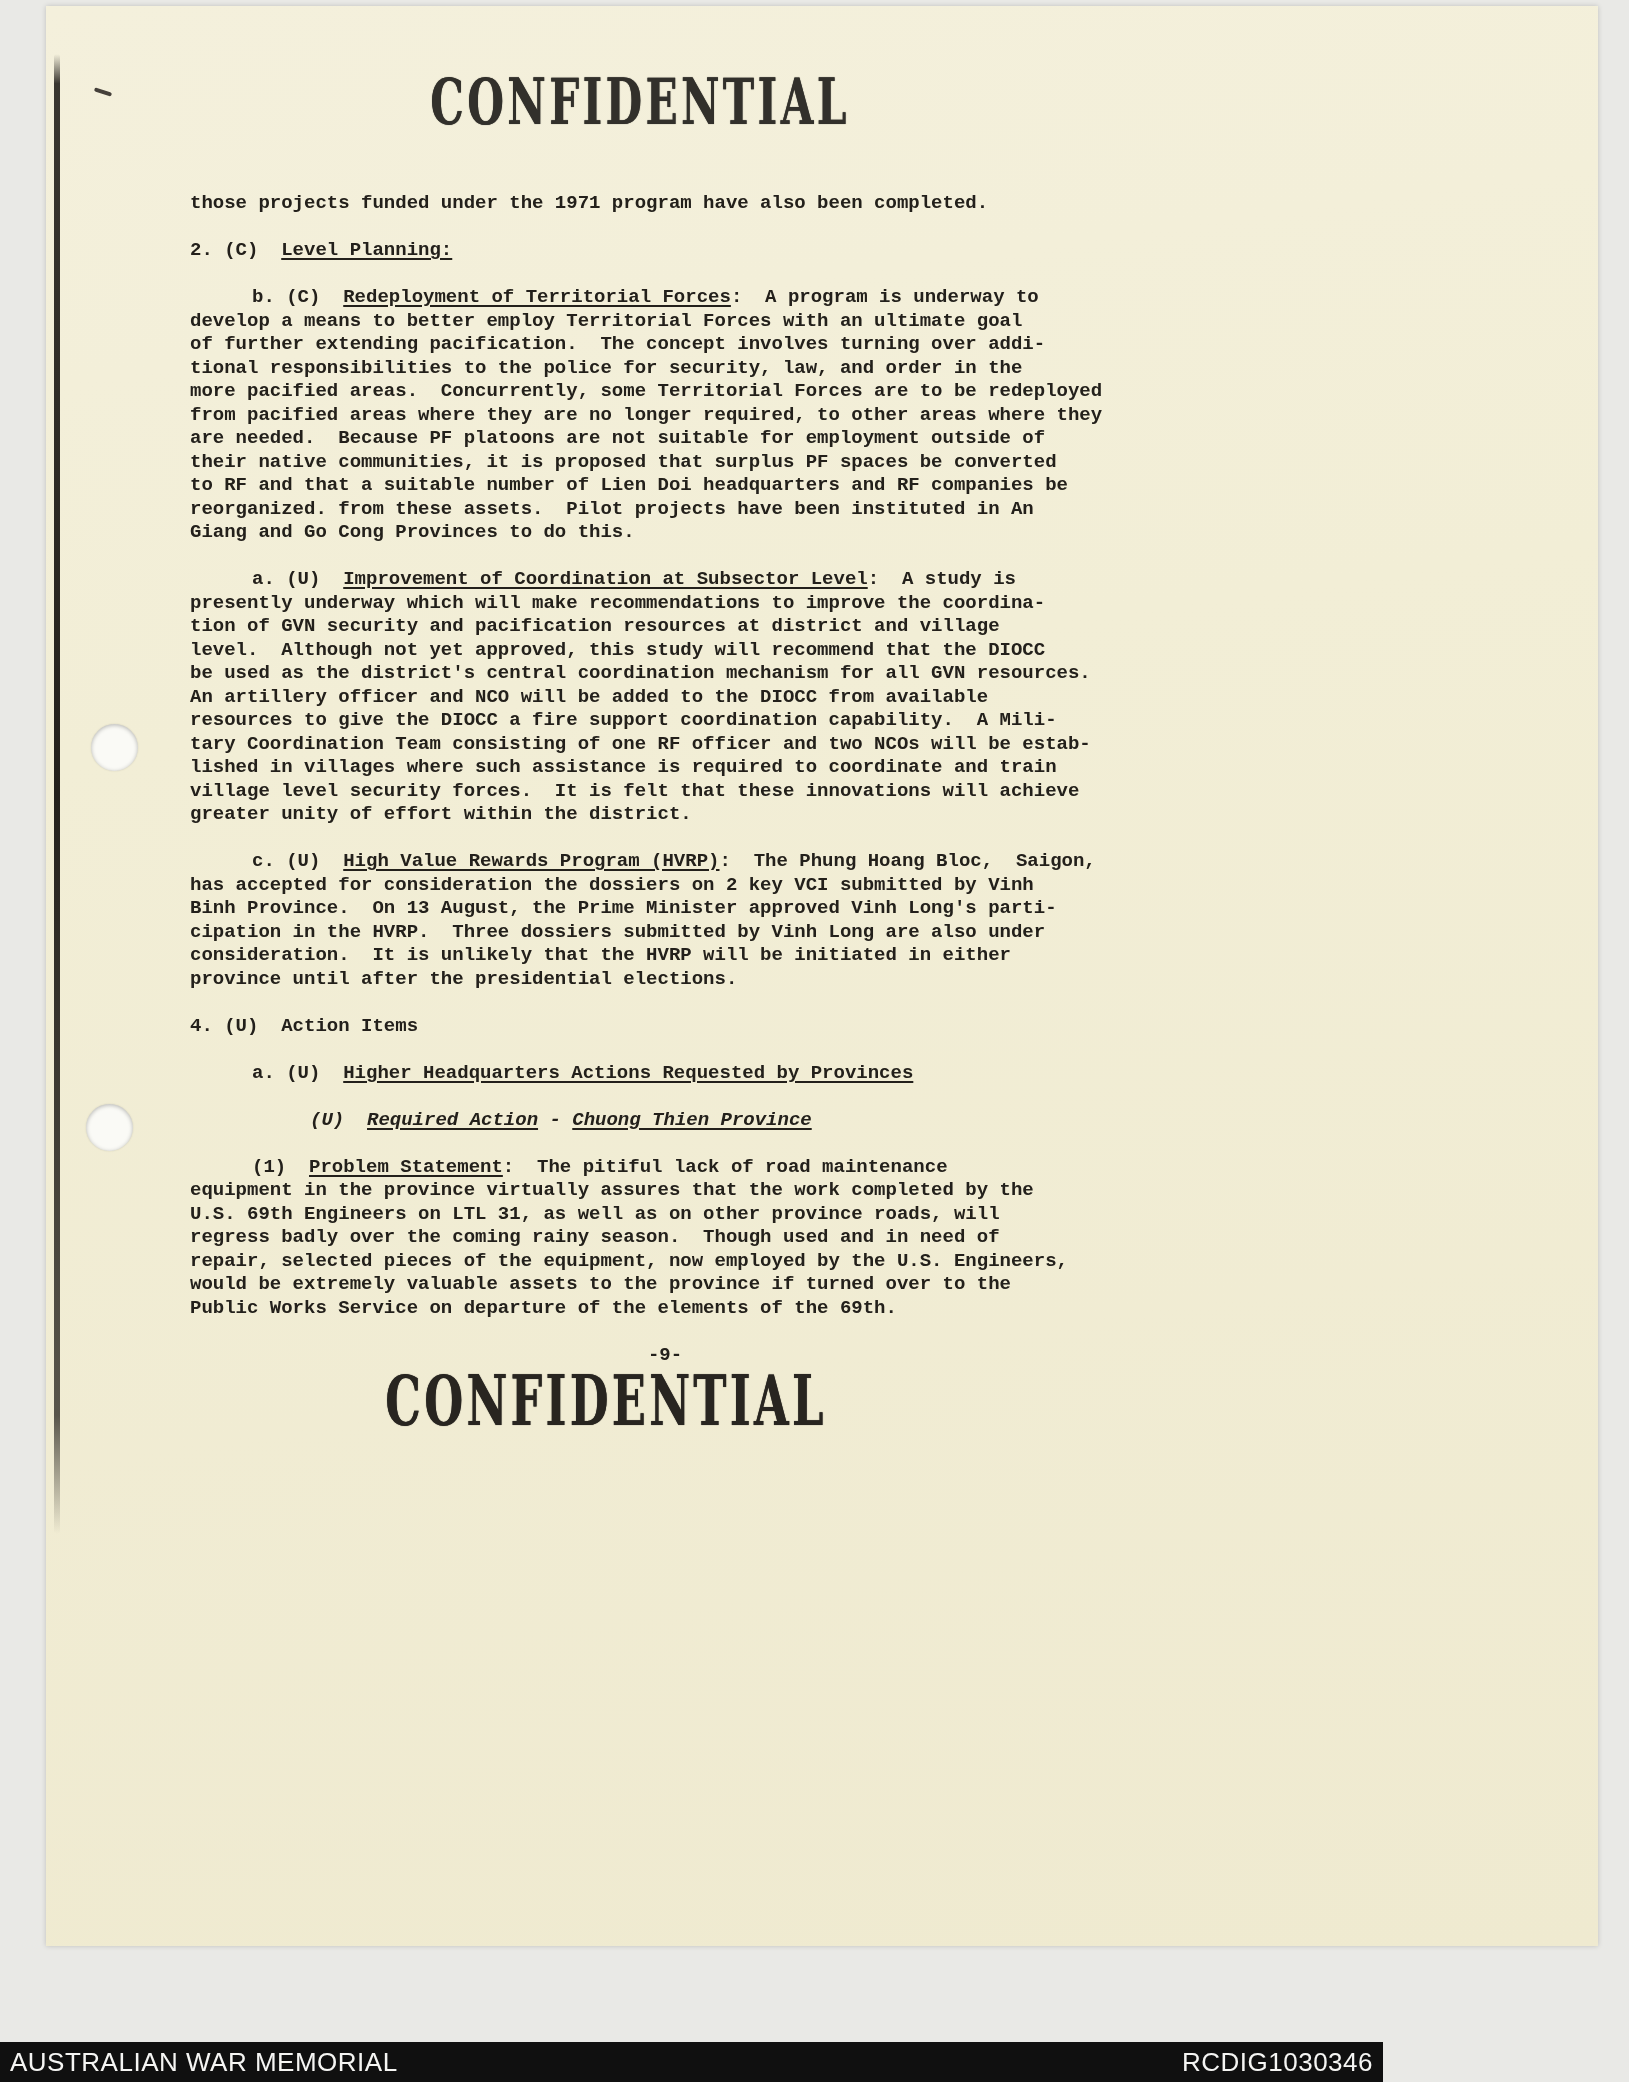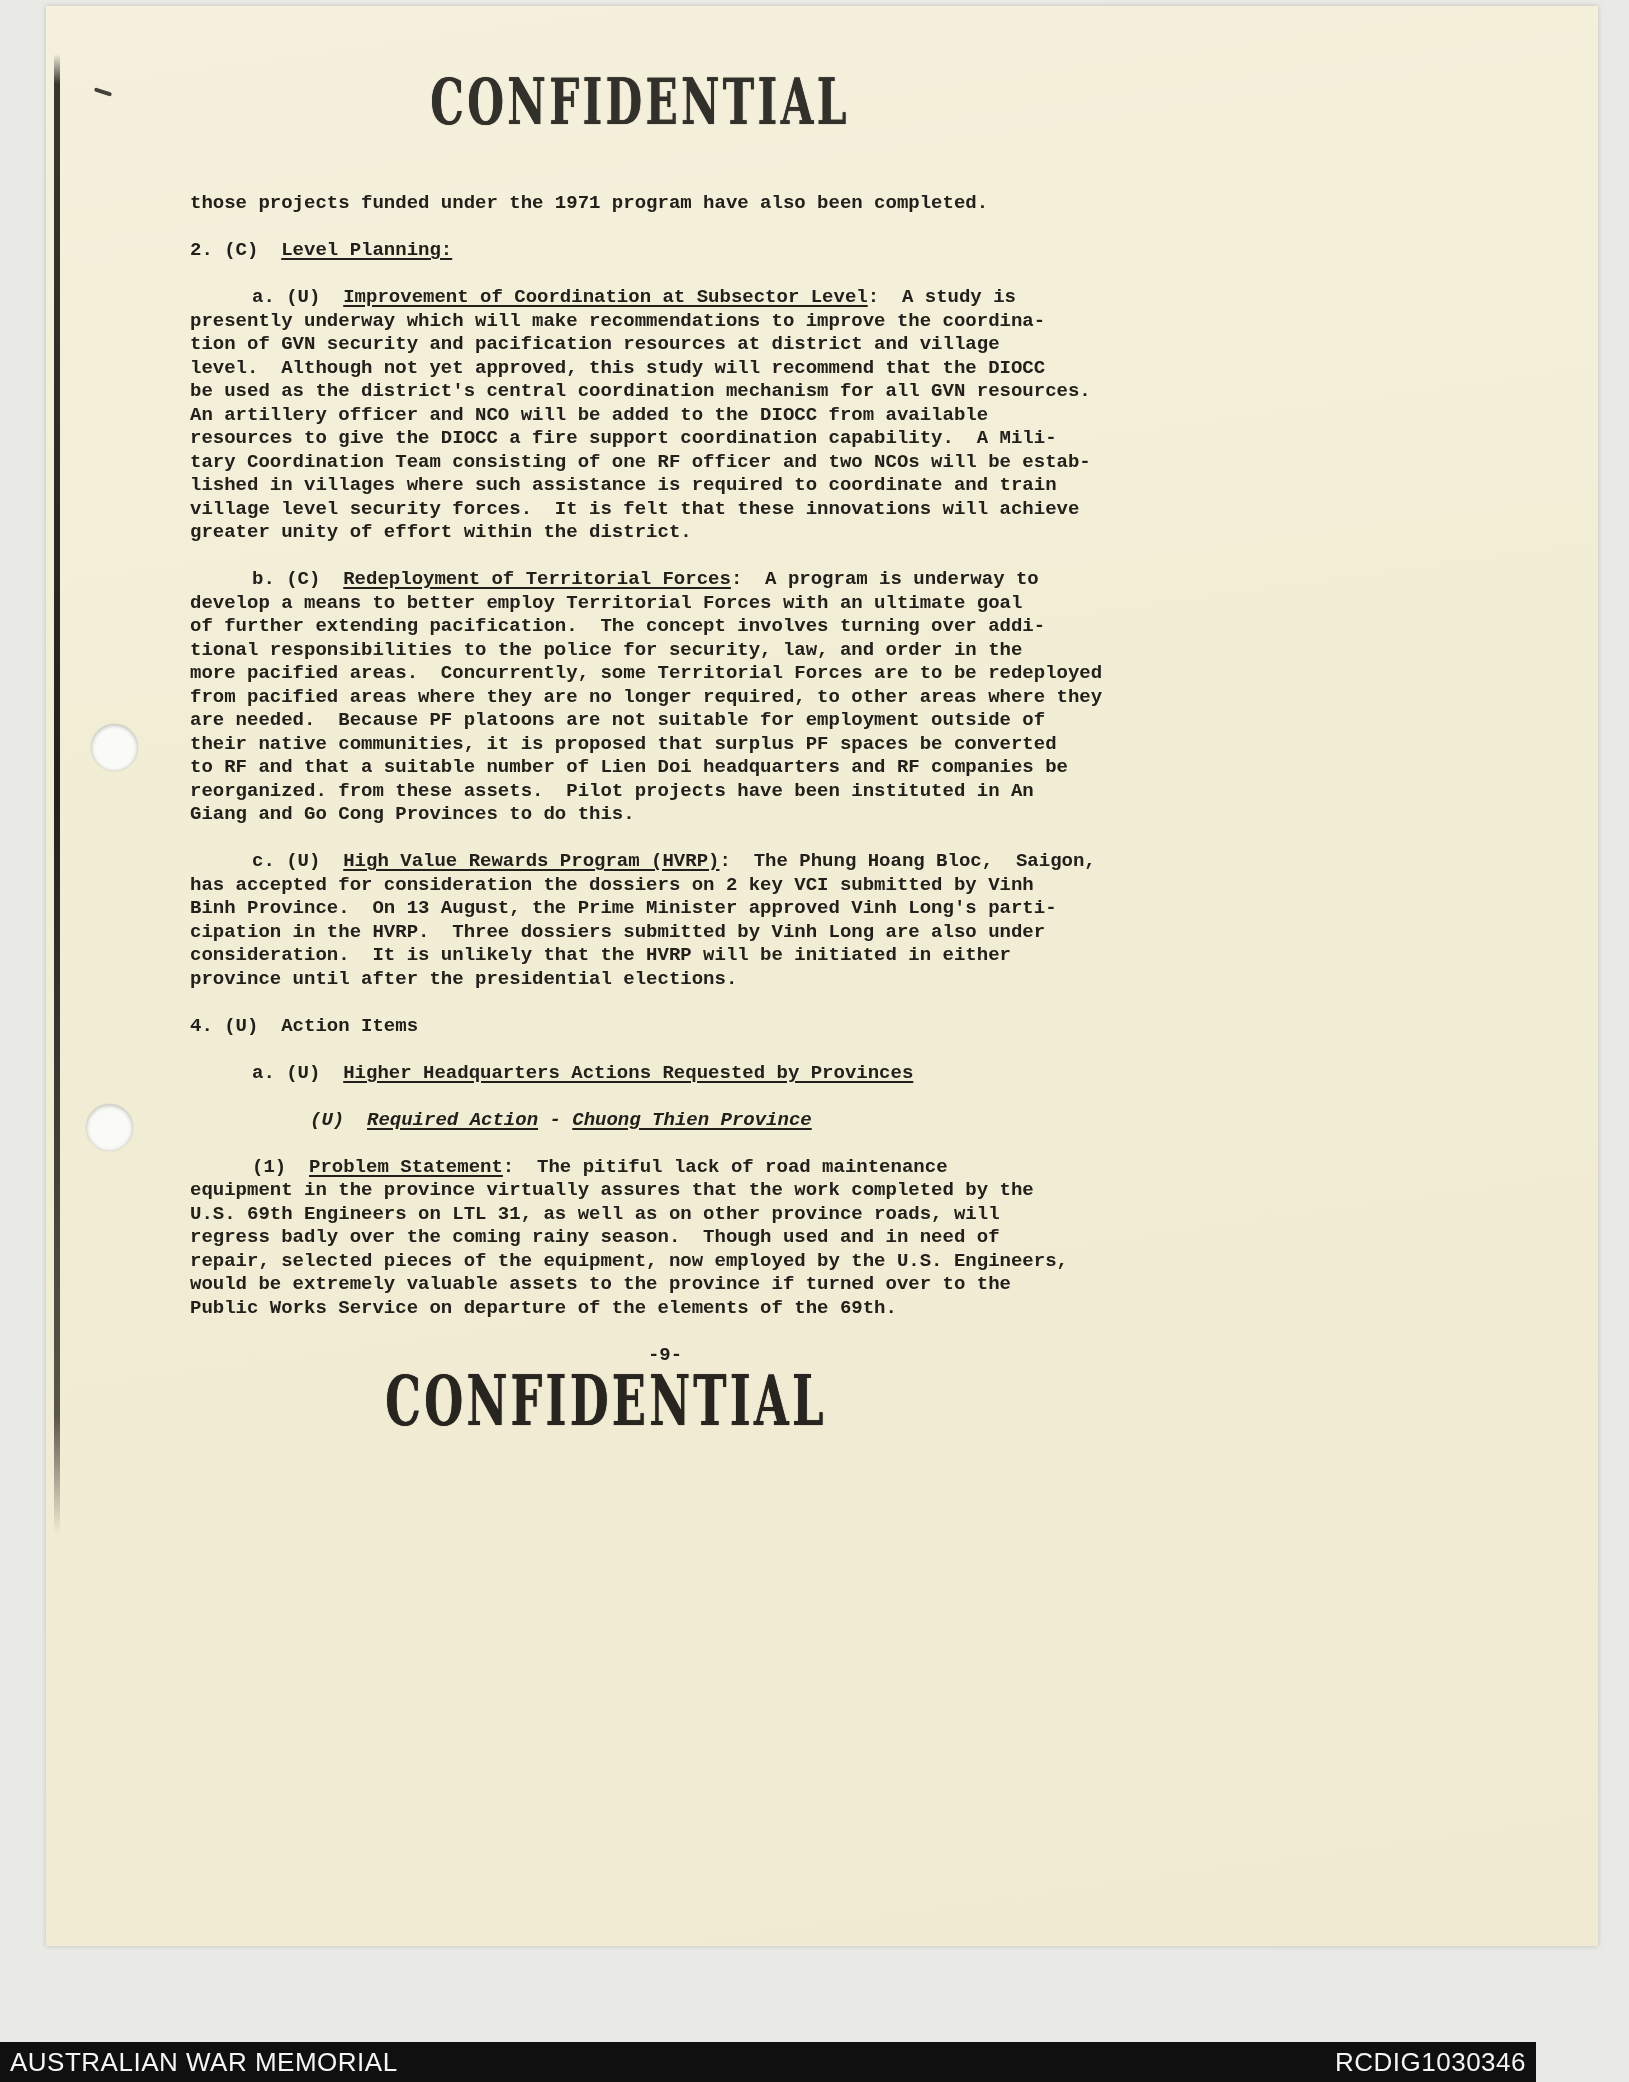--- a/index.html
+++ b/index.html
@@ -50,63 +50,63 @@
     position:absolute; left:144px; top:186px; width:950px;
     font-size:19px; line-height:23.5px; font-weight:bold; color:#23201b;
   }
   .content p { white-space:pre-wrap; margin-top:23.5px; }
   .content p:first-child { margin-top:0; }
   .in1 { text-indent:62px; }
   .in2 { text-indent:120px;font-style:italic; }
   .u { text-decoration:underline; text-underline-offset:3px; text-decoration-thickness:2px; }
   .pagenum { text-align:center; }
   .footer-bar {
-    position:absolute; left:0; bottom:0; width:1536px; height:40px;
+    position:absolute; left:0; bottom:0; width:1383px; height:40px;
     background:#101010; display:flex; align-items:center; justify-content:space-between;
     padding:0 10px;
     font-family:"Liberation Sans", sans-serif; font-size:26px; color:#f5f5f3;
     letter-spacing:0.5px;
   }
 </style>
 </head>
 <body>
 
 <div class="paper">
   <div class="binding-edge"></div>
   <div class="staple"></div>
   <div class="hole hole-1"></div>
   <div class="hole hole-2"></div>
 
   <div class="stamp stamp-top">CONFIDENTIAL</div>
 
   <div class="content">
     <p>those projects funded under the 1971 program have also been completed.</p>
     <p><span>2. (C)  </span><span class="u">Level Planning:</span></p>
+    <p class="in1"><span>b. (C)  </span><span class="u">Redeployment of Territorial Forces</span><span>:  A program is underway to
+develop a means to better employ Territorial Forces with an ultimate goal
+of further extending pacification.  The concept involves turning over addi-
+tional responsibilities to the police for security, law, and order in the
+more pacified areas.  Concurrently, some Territorial Forces are to be redeployed
+from pacified areas where they are no longer required, to other areas where they
+are needed.  Because PF platoons are not suitable for employment outside of
+their native communities, it is proposed that surplus PF spaces be converted
+to RF and that a suitable number of Lien Doi headquarters and RF companies be
+reorganized. from these assets.  Pilot projects have been instituted in An
+Giang and Go Cong Provinces to do this.</span></p>
     <p class="in1"><span>a. (U)  </span><span class="u">Improvement of Coordination at Subsector Level</span><span>:  A study is
 presently underway which will make recommendations to improve the coordina-
 tion of GVN security and pacification resources at district and village
 level.  Although not yet approved, this study will recommend that the DIOCC
 be used as the district's central coordination mechanism for all GVN resources.
 An artillery officer and NCO will be added to the DIOCC from available
 resources to give the DIOCC a fire support coordination capability.  A Mili-
 tary Coordination Team consisting of one RF officer and two NCOs will be estab-
 lished in villages where such assistance is required to coordinate and train
 village level security forces.  It is felt that these innovations will achieve
 greater unity of effort within the district.</span></p>
-    <p class="in1"><span>b. (C)  </span><span class="u">Redeployment of Territorial Forces</span><span>:  A program is underway to
-develop a means to better employ Territorial Forces with an ultimate goal
-of further extending pacification.  The concept involves turning over addi-
-tional responsibilities to the police for security, law, and order in the
-more pacified areas.  Concurrently, some Territorial Forces are to be redeployed
-from pacified areas where they are no longer required, to other areas where they
-are needed.  Because PF platoons are not suitable for employment outside of
-their native communities, it is proposed that surplus PF spaces be converted
-to RF and that a suitable number of Lien Doi headquarters and RF companies be
-reorganized. from these assets.  Pilot projects have been instituted in An
-Giang and Go Cong Provinces to do this.</span></p>
     <p class="in1"><span>c. (U)  </span><span class="u">High Value Rewards Program (HVRP)</span><span>:  The Phung Hoang Bloc,  Saigon,
 has accepted for consideration the dossiers on 2 key VCI submitted by Vinh
 Binh Province.  On 13 August, the Prime Minister approved Vinh Long's parti-
 cipation in the HVRP.  Three dossiers submitted by Vinh Long are also under
 consideration.  It is unlikely that the HVRP will be initiated in either
 province until after the presidential elections.</span></p>
     <p><span>4. (U)  </span><span>Action Items</span></p>
     <p class="in1"><span>a. (U)  </span><span class="u">Higher Headquarters Actions Requested by Provinces</span></p>
     <p class="in2"><span>(U)  </span><span class="u">Required Action</span><span> - </span><span class="u">Chuong Thien Province</span></p>
     <p class="in1"><span>(1)  </span><span class="u">Problem Statement</span><span>:  The pitiful lack of road maintenance

